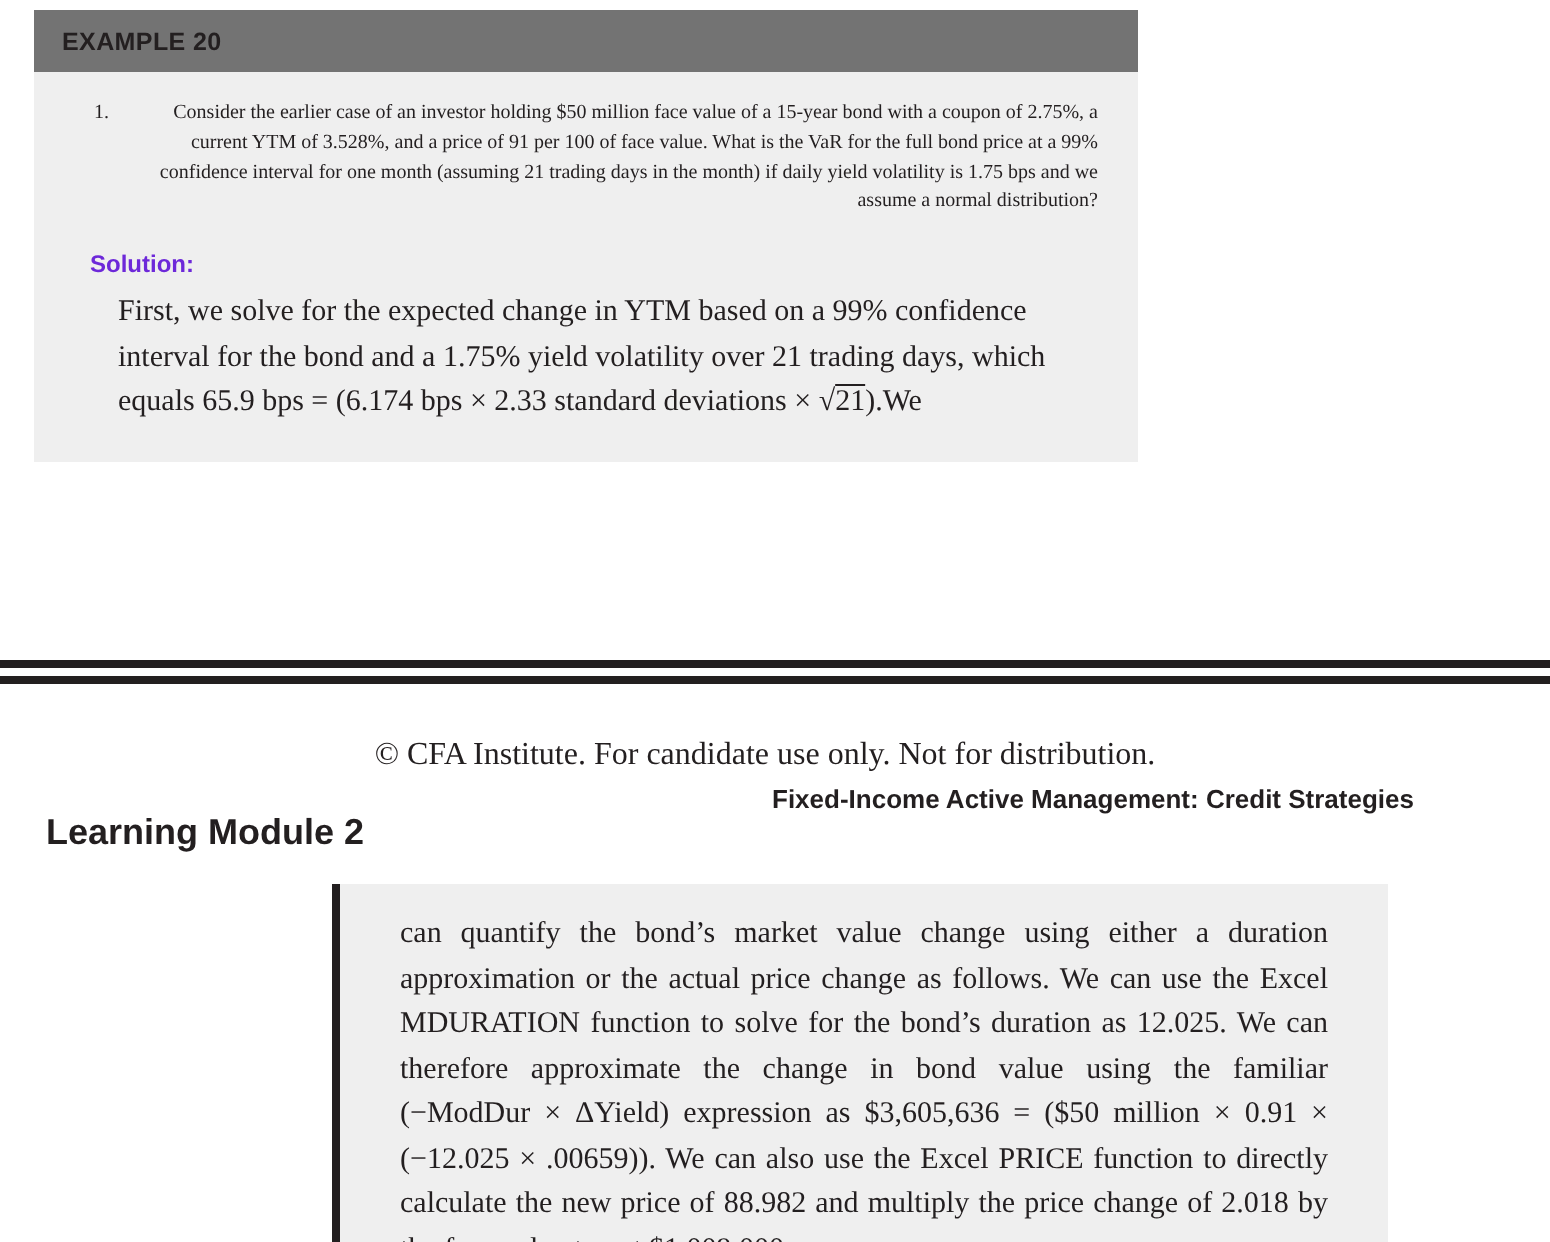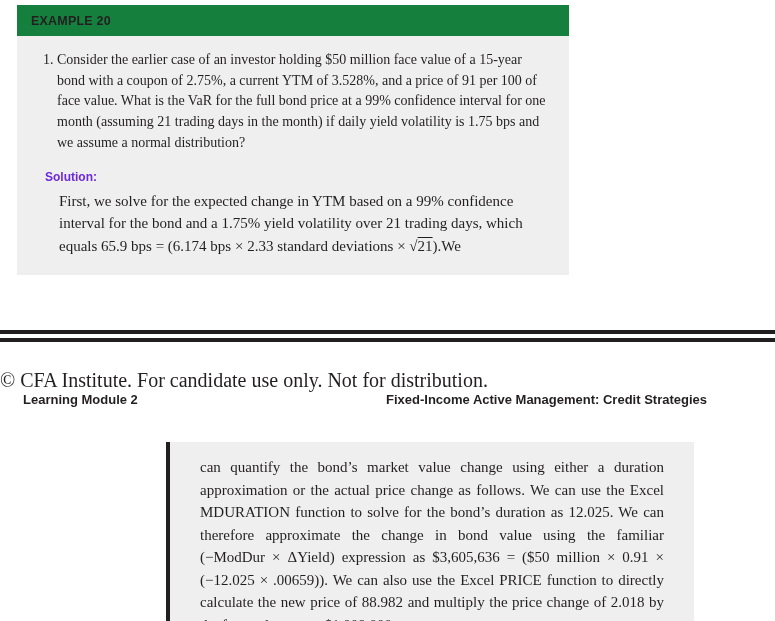--- a/index.html
+++ b/index.html
@@ -23,21 +23,21 @@
   }
 
   .example-box {
     position: absolute;
     left: 17px;
     top: 5px;
     width: 552px;
   }
 
   .example-header {
-    background: #15803d;
+    background: #737373;
     padding: 9px 14px 8px 14px;
     font-family: "Liberation Sans", sans-serif;
     font-weight: bold;
     font-size: 12.5px;
     letter-spacing: 0.2px;
     color: #231f20;
   }
 
   .example-title-band {
     background: #efefef;
@@ -54,23 +54,23 @@
   .example-body {
     background: #efefef;
     padding: 14px 20px 18px 14px;
   }
 
   ol.q-list {
     margin: 0;
     padding-left: 26px;
   }
   ol.q-list li {
-    font-size: 14px;
+    font-size: 10px;
     line-height: 1.48;
-    text-align: left;
+    text-align: right;
   }
 
   .solution-head {
     font-family: "Liberation Sans", sans-serif;
     font-size: 12px;
     font-weight: bold;
     margin: 16px 0 6px 14px;
     color: #6d28d9;
   }
 
@@ -122,38 +122,39 @@
     width: 775px;
     height: 279px;
     background: #ffffff;
   }
 
   .copyright {
     position: absolute;
     top: 27px;
     left: 0;
     width: 765px;
-    font-size: 20px;
+    text-align: center;
+    font-size: 16px;
     color: #231f20;
   }
 
   .running-head {
     position: absolute;
     top: 50px;
     left: 0;
     width: 775px;
     height: 20px;
   }
   .running-left {
     position: absolute;
     left: 23px;
-    top: 0;
-    font-family: "Liberation Sans", sans-serif;
-    font-weight: bold;
-    font-size: 13px;
+    top: 14px;
+    font-family: "Liberation Sans", sans-serif;
+    font-weight: bold;
+    font-size: 18px;
     color: #231f20;
   }
   .running-right {
     position: absolute;
     right: 68px;
     top: 0;
     font-family: "Liberation Sans", sans-serif;
     font-weight: bold;
     font-size: 13px;
     color: #231f20;

